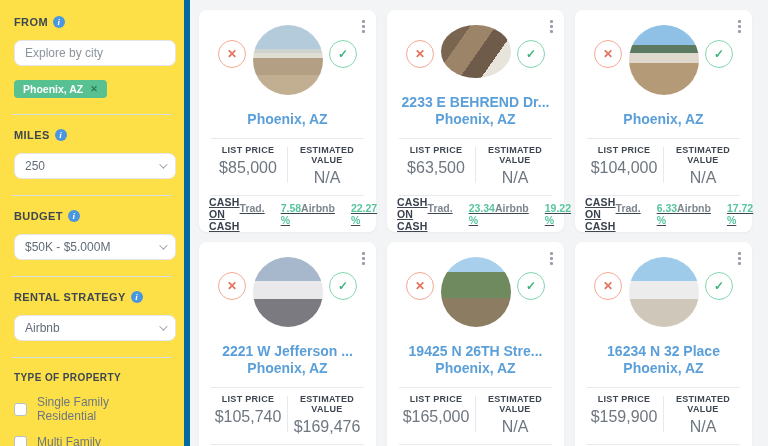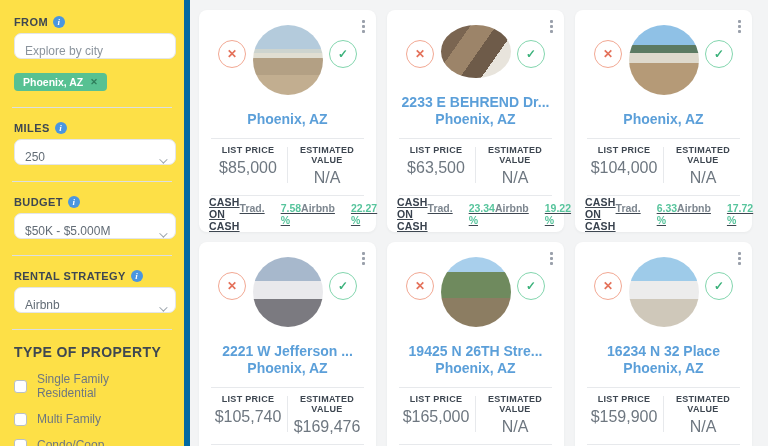--- a/index.html
+++ b/index.html
@@ -23,23 +23,23 @@
     color:#3e4751; display:flex; align-items:center; gap:5px;
   }
   .info {
     width:12px; height:12px; border-radius:50%;
     background:#4a96e0; color:#fff;
     font-size:9px; font-weight:bold; font-style:italic;
     display:inline-flex; align-items:center; justify-content:center;
     font-family:"Liberation Serif", serif;
   }
   .textbox, .selectbox {
-    margin-top:5px; height:26px; width:162px;
+    margin-top:12px; height:26px; width:162px;
     background:#fff; border:1px solid #e3e5e8; border-radius:7px;
-    display:flex; align-items:flex-end; padding:0 10px;
+    display:flex; align-items:center; padding:0 10px;
     font-size:12px; color:#7b8590;
   }
   .textbox input {
     border:none; outline:none; width:100%; font-size:12px;
     font-family:"Liberation Sans", sans-serif; color:#5d6771;
     background:transparent;
   }
   .textbox input::placeholder { color:#8b949d; }
   .selectbox { justify-content:space-between; color:#626c76; cursor:pointer; }
   .chev {
@@ -54,21 +54,21 @@
   .tag .x { font-size:9px; color:#2e7d5b; cursor:pointer; font-weight:bold; }
   .hr { height:1px; background:#dcdfe2; margin:16px -2px 14px -2px; }
   .cbrow {
     display:flex; align-items:center; gap:10px; margin-top:12px;
     font-size:12px; color:#6e7780;
   }
   .cb {
     width:13px; height:13px; border:1px solid #b9c0c7; border-radius:3px;
     background:#fff; cursor:pointer;
   }
-  .ptype-label { margin-top:8px; font-size:14px; font-weight:bold; letter-spacing:.4px;text-align:center; }
+  .ptype-label { margin-top:8px; font-size:10px; font-weight:bold; letter-spacing:.4px;text-align:center; }
 
   
   .main {
     flex:1; padding:10px 16px 0 9px;
     display:grid; grid-template-columns:repeat(3,177px);
     grid-auto-rows:222px; gap:10px 11px; align-content:start;
   }
   .card {
     background:#fff; border-radius:8px; position:relative;
     box-shadow:0 1px 3px rgba(40,50,60,.05);

